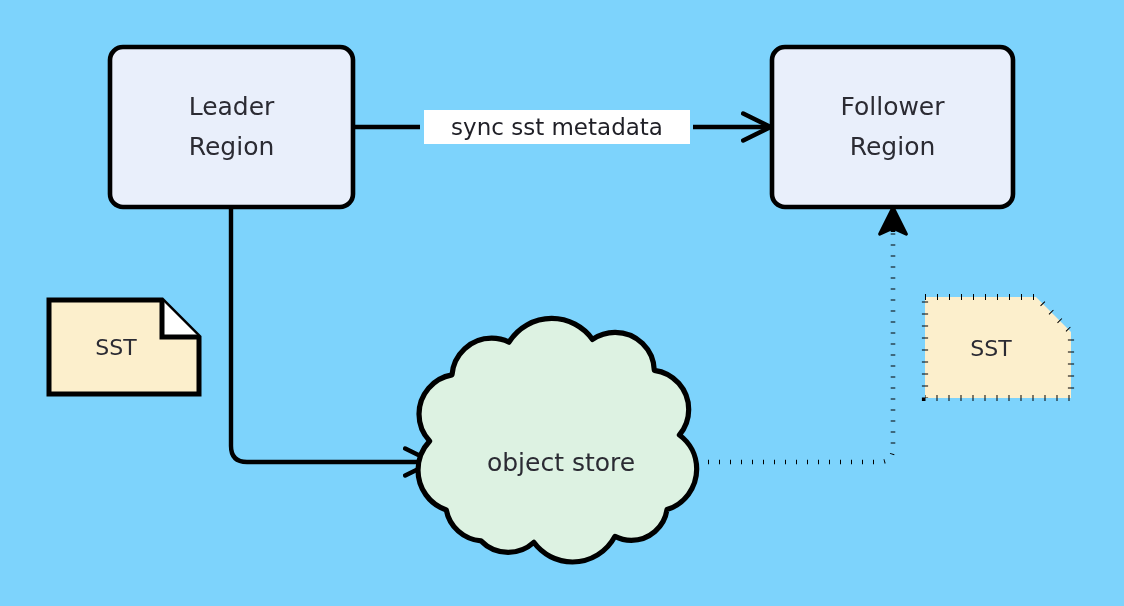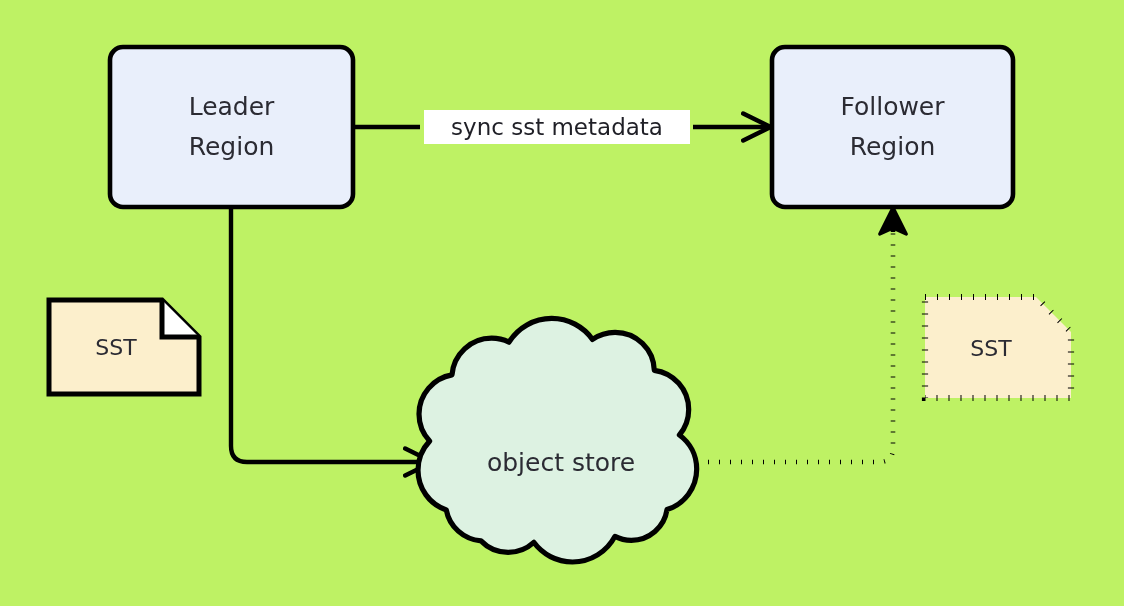--- a/index.html
+++ b/index.html
@@ -7,21 +7,21 @@
     padding: 0;
     background: #ffffff;
   }
   body {
     font-family: "DejaVu Sans", sans-serif;
   }
   #canvas {
     position: relative;
     width: 1124px;
     height: 606px;
-    background: #bef264;
+    background: #7dd3fc;
     overflow: hidden;
   }
   svg#diagram {
     position: absolute;
     left: 0;
     top: 0;
     width: 1124px;
     height: 606px;
     display: block;
   }

